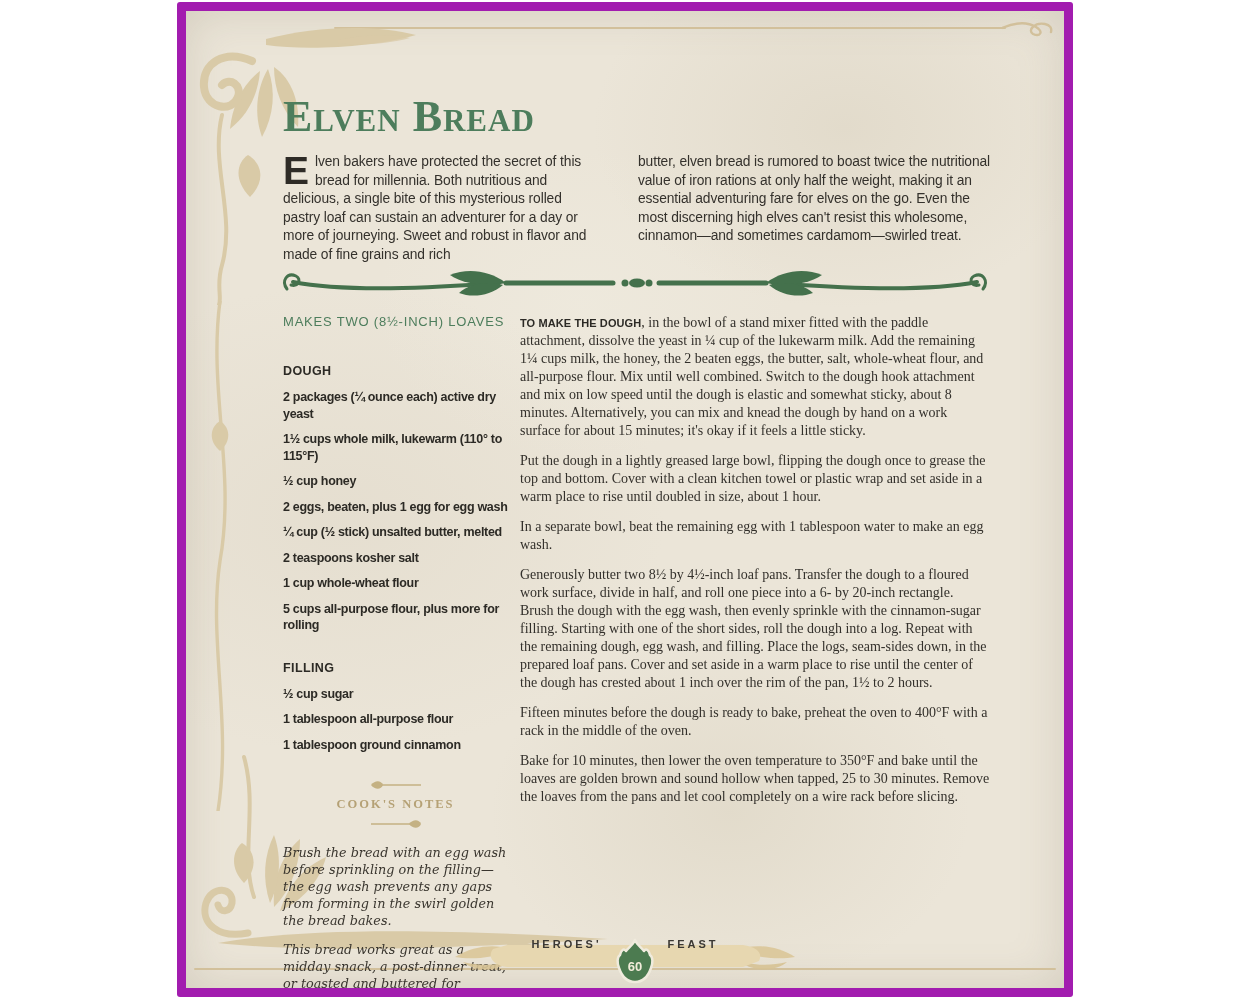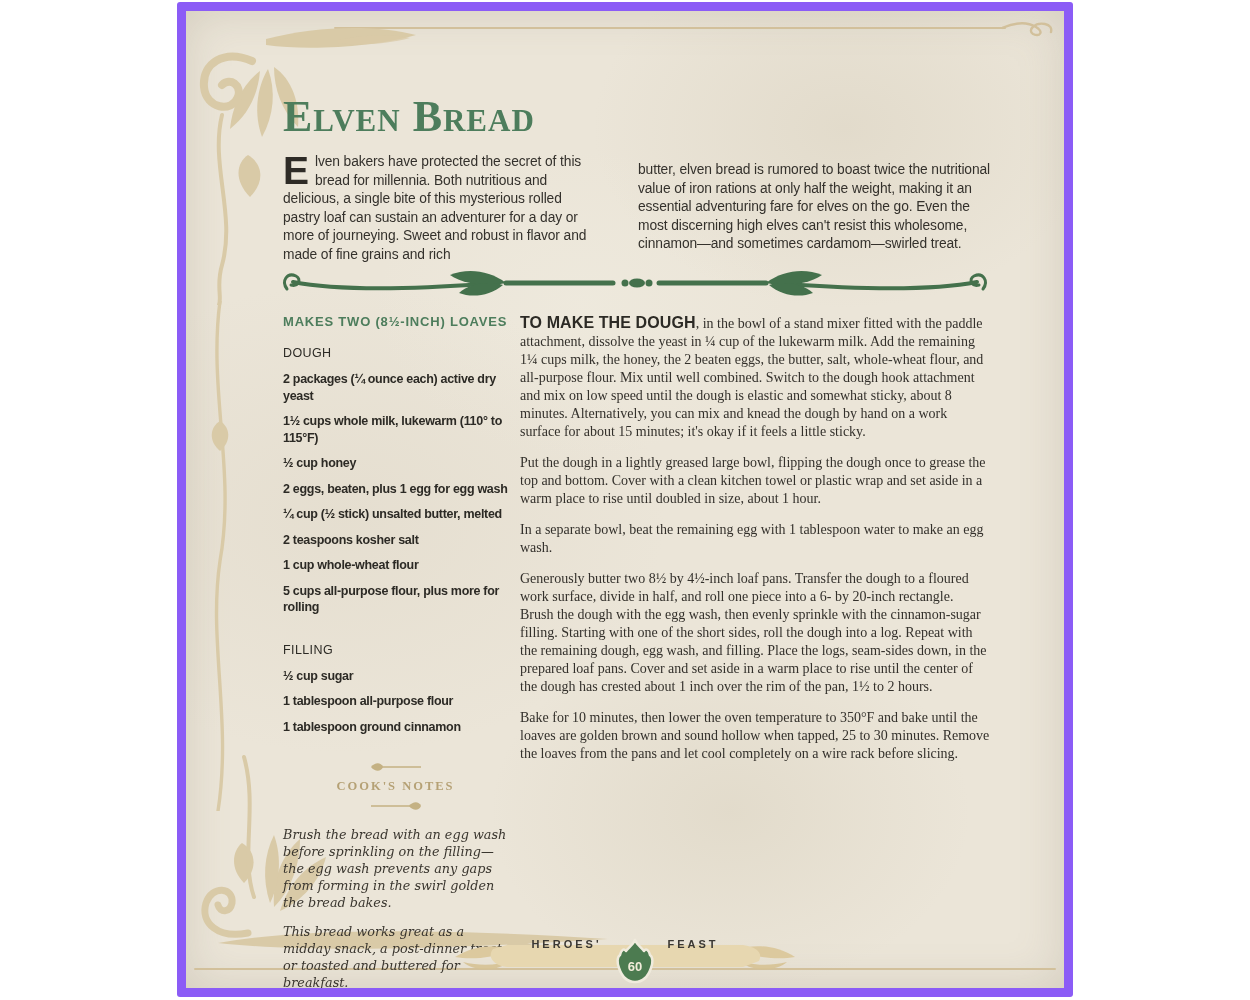--- a/index.html
+++ b/index.html
@@ -1,21 +1,21 @@
 <!DOCTYPE html>
 <html><head>
 <meta charset="utf-8">
 <style>
   * { margin:0; padding:0; box-sizing:border-box; }
   html,body { width:1250px; height:1000px; background:#ffffff; overflow:hidden;
               font-family:"Liberation Sans", sans-serif; }
   #screen { position:relative; width:1250px; height:1000px; background:#ffffff; }
 
   #frame { position:absolute; left:177px; top:2px; width:896px; height:995px;
-           background:#8b5cf6; border-radius:3px; }
+           background:#a21caf; border-radius:3px; }
 
   #page { position:absolute; inset:9px;
           background:
             radial-gradient(420px 300px at 75% 12%, rgba(203,193,170,.28), transparent 60%),
             radial-gradient(520px 380px at 18% 52%, rgba(208,198,178,.22), transparent 62%),
             radial-gradient(400px 300px at 62% 82%, rgba(198,188,163,.24), transparent 60%),
             radial-gradient(320px 240px at 45% 30%, rgba(240,236,224,.55), transparent 65%),
             #EBE5D8;
           box-shadow: inset 0 0 46px rgba(120,110,88,.20);
           overflow:hidden; }
@@ -29,48 +29,48 @@
   .content { position:absolute; inset:0; z-index:2; }
 
   .title { position:absolute; left:97px; top:84px;
            font-family:"Liberation Serif", serif; font-weight:700;
            font-variant:small-caps; font-size:44px; line-height:1;
            letter-spacing:1px; color:#4D7D5C; }
 
   .intro { position:absolute; left:97px; top:142px; width:712px; display:flex; gap:40px;
            font-size:13.8px; line-height:18.6px; letter-spacing:-0.1px; color:#34312c; }
   .intro .col-l { width:315px; }
-  .intro .col-r { width:357px;margin-top:8px; }
+  .intro .col-r { width:357px; }
   .dropcap { float:left; font-weight:700; font-size:39px; line-height:30px;
              padding:3px 6px 0 0; color:#2e2b26; }
 
   .divider { position:absolute; left:93px; top:252px; }
 
   .sidebar { position:absolute; left:97px; top:303px; width:238px; }
-  .yield { color:#4D7D5C; font-weight:700; font-size:13px; letter-spacing:0.8px;
-           margin-bottom:17px; }
-  .ing-label { font-weight:400; font-size:12.5px; letter-spacing:0.4px; color:#2c2a25;
+  .yield { color:#4D7D5C; font-weight:400; font-size:13px; letter-spacing:0.8px;
+           margin-bottom:35px; }
+  .ing-label { font-weight:700; font-size:12.5px; letter-spacing:0.4px; color:#2c2a25;
                margin-bottom:11px; }
   .ing { font-weight:700; font-size:12.5px; letter-spacing:-0.3px; line-height:16.5px;
          color:#2c2a25; margin-bottom:9px; width:234px; }
   .filling-gap { height:18px; }
 
   .notes-head { display:flex; align-items:center; gap:6px; margin:26px 0 14px 0;
                 justify-content:center; width:225px;flex-direction:column; }
   .notes-label { font-family:"Liberation Serif", serif; font-weight:700; font-size:12.5px;
                  letter-spacing:2px; color:#B5A175; white-space:nowrap; }
   .note { font-family:"DejaVu Serif", serif; font-style:italic; font-size:12.8px;
           line-height:17px; color:#3a362f; margin-bottom:12px; width:226px; }
 
   .main { position:absolute; left:334px; top:303px; width:470px;
           font-family:"Liberation Serif", serif; font-size:14px; line-height:18px;
           color:#33302b; }
   .step { margin-bottom:12px; }
   .step .lead { font-family:"Liberation Sans", sans-serif; font-weight:700;
-                font-size:16px; letter-spacing:0.1px; color:#2c2a25; }
+                font-size:11px; letter-spacing:0.1px; color:#2c2a25; }
 
   .footer { position:absolute; left:50%; transform:translateX(-50%); bottom:2px;
             width:390px; height:50px; z-index:3; }
   .ribbon { position:absolute; left:15px; bottom:7px; }
   .footer-row { position:absolute; left:0; right:0; bottom:0; display:flex;
                 justify-content:center; align-items:flex-start; gap:13px; }
   .footer-word { font-weight:700; font-size:11px; letter-spacing:3px; color:#3b3833;
                  padding-bottom:17px; }
   .badge { margin-bottom:2px; }
 </style>
@@ -185,20 +185,21 @@
           <p class="note">Brush the bread with an egg wash before sprinkling on the filling—the egg wash prevents any gaps from forming in the swirl golden the bread bakes.</p>
           <p class="note">This bread works great as a midday snack, a post-dinner treat, or toasted and buttered for breakfast.</p>
           <p class="note">If you prefer more of a desert-like bread, double the quantity of cinnamon-sugar filling.</p>
         </div>
 
         <div class="main">
           <p class="step"><span class="lead">TO MAKE THE DOUGH</span><span>, in the bowl of a stand mixer fitted with the paddle attachment, dissolve the yeast in ¼ cup of the lukewarm milk. Add the remaining 1¼ cups milk, the honey, the 2 beaten eggs, the butter, salt, whole-wheat flour, and all-purpose flour. Mix until well combined. Switch to the dough hook attachment and mix on low speed until the dough is elastic and somewhat sticky, about 8 minutes. Alternatively, you can mix and knead the dough by hand on a work surface for about 15 minutes; it's okay if it feels a little sticky.</span></p>
           <p class="step"><span class="lead"></span><span>Put the dough in a lightly greased large bowl, flipping the dough once to grease the top and bottom. Cover with a clean kitchen towel or plastic wrap and set aside in a warm place to rise until doubled in size, about 1 hour.</span></p>
           <p class="step"><span class="lead"></span><span>In a separate bowl, beat the remaining egg with 1 tablespoon water to make an egg wash.</span></p>
           <p class="step"><span class="lead"></span><span>Generously butter two 8½ by 4½-inch loaf pans. Transfer the dough to a floured work surface, divide in half, and roll one piece into a 6- by 20-inch rectangle. Brush the dough with the egg wash, then evenly sprinkle with the cinnamon-sugar filling. Starting with one of the short sides, roll the dough into a log. Repeat with the remaining dough, egg wash, and filling. Place the logs, seam-sides down, in the prepared loaf pans. Cover and set aside in a warm place to rise until the center of the dough has crested about 1 inch over the rim of the pan, 1½ to 2 hours.</span></p>
+          <p class="step"><span class="lead"></span><span>Fifteen minutes before the dough is ready to bake, preheat the oven to 400°F with a rack in the middle of the oven.</span></p>
           <p class="step"><span class="lead"></span><span>Bake for 10 minutes, then lower the oven temperature to 350°F and bake until the loaves are golden brown and sound hollow when tapped, 25 to 30 minutes. Remove the loaves from the pans and let cool completely on a wire rack before slicing.</span></p>
         </div>
 
         <div class="footer">
           <svg class="ribbon" width="360" height="44" viewBox="0 0 360 44">
             <path d="M10 22 C 30 9, 54 9, 68 15 C 50 23, 26 25, 10 22 Z" fill="#dcc99e"></path>
             <path d="M18 27 C 38 32, 58 30, 70 23 C 54 38, 30 37, 18 27 Z" fill="#d6c294" opacity=".9"></path>
             <path d="M350 22 C 330 9, 306 9, 292 15 C 310 23, 334 25, 350 22 Z" fill="#dcc99e"></path>
             <path d="M342 27 C 322 32, 302 30, 290 23 C 306 38, 330 37, 342 27 Z" fill="#d6c294" opacity=".9"></path>
             <path d="M62 10 L 298 10 C 312 12, 318 18, 314 26 L 298 32 L 62 32 C 48 30, 42 22, 48 14 Z" fill="#e7d7b0"></path>

